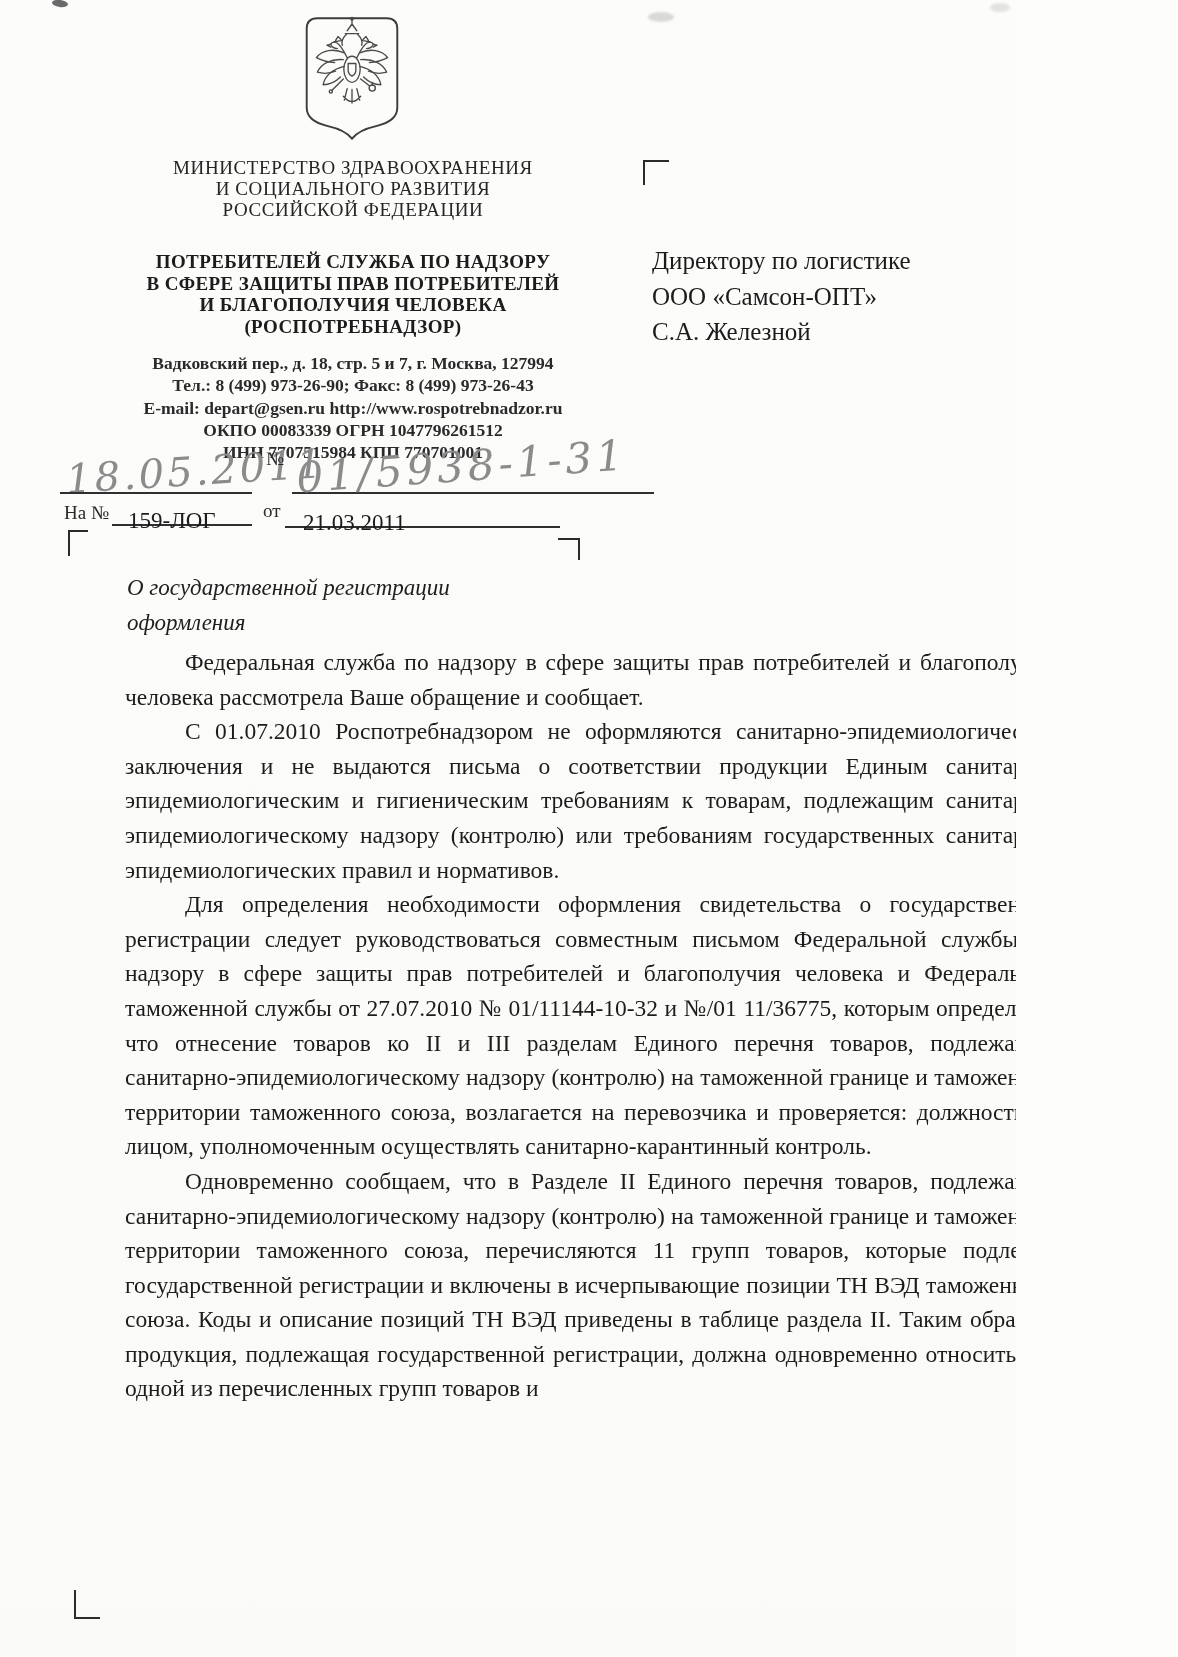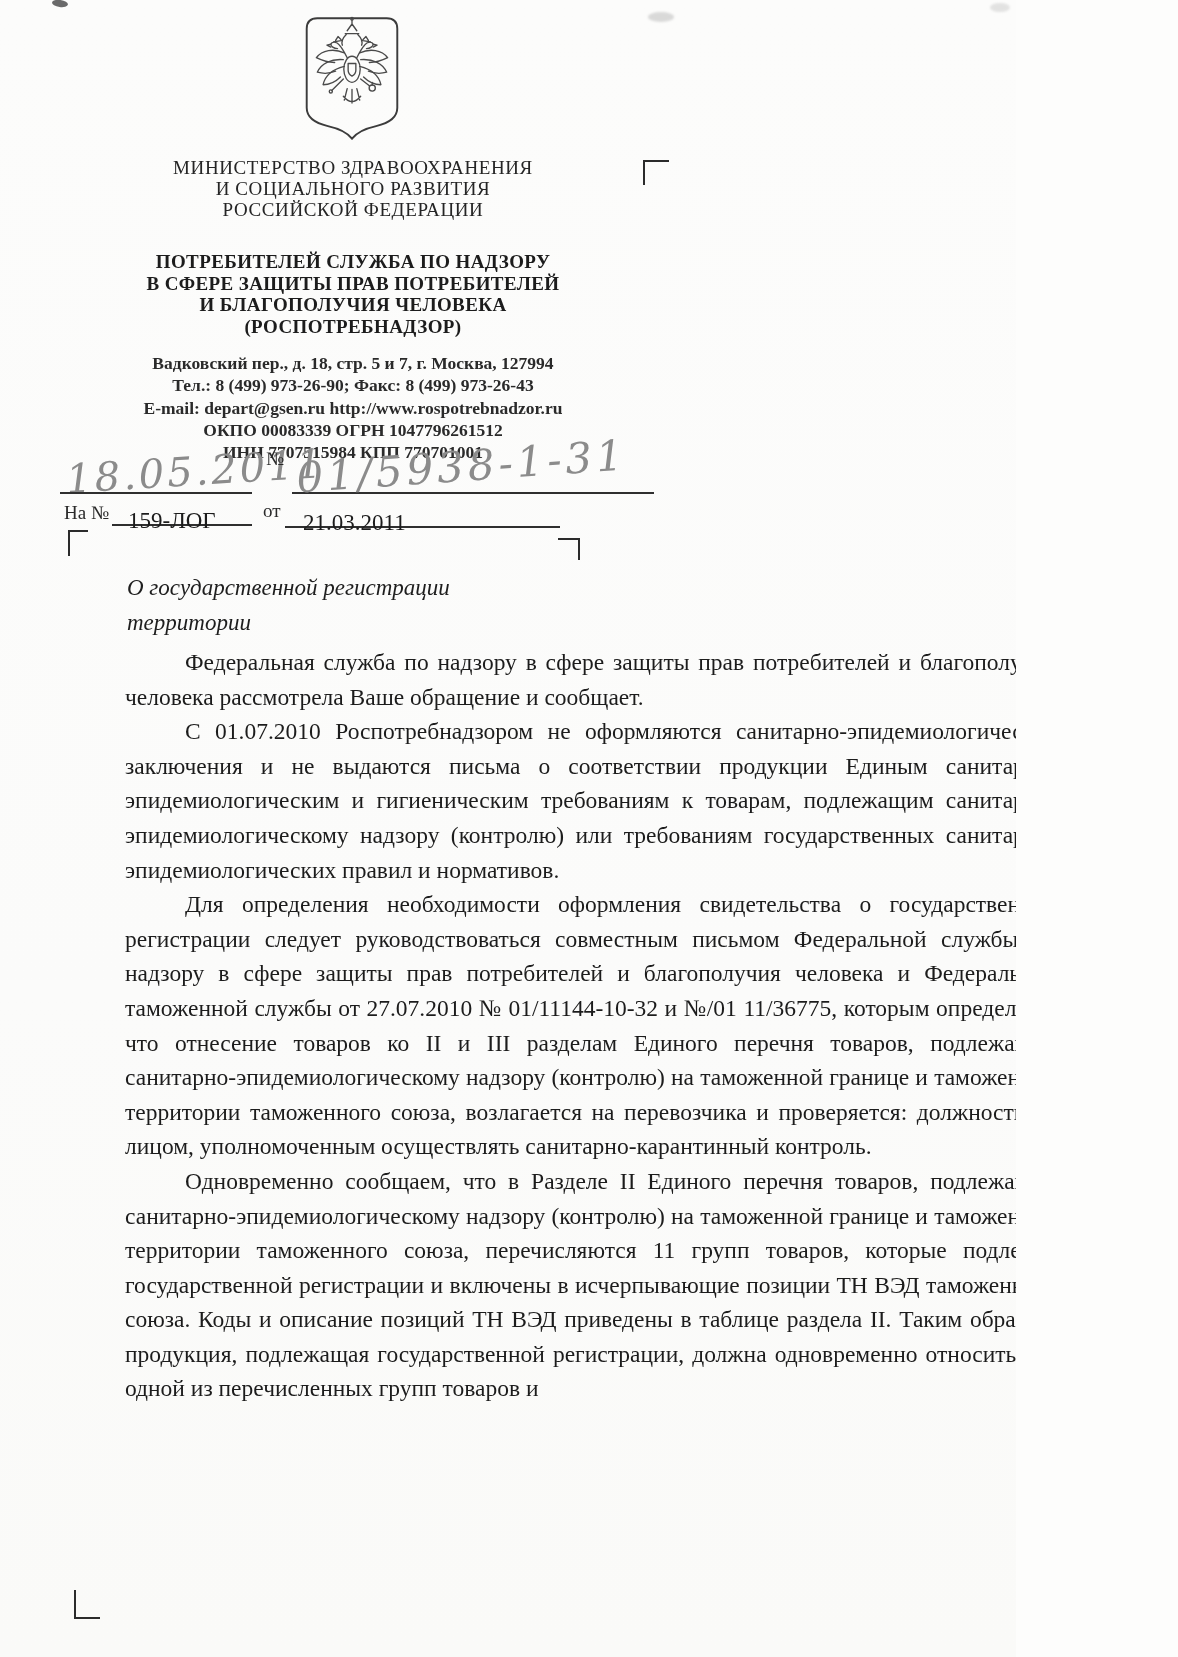--- a/index.html
+++ b/index.html
@@ -108,20 +108,25 @@
   </div>
 
   <div class="abs center contacts">
     <div>Вадковский пер., д. 18, стр. 5 и 7,  г. Москва, 127994</div>
     <div>Тел.: 8 (499) 973-26-90; Факс: 8 (499) 973-26-43</div>
     <div>E-mail: depart@gsen.ru  http://www.rospotrebnadzor.ru</div>
     <div>ОКПО 00083339  ОГРН 1047796261512</div>
     <div>ИНН 7707515984  КПП 770701001</div>
   </div>
 
+  <div class="abs recipient">
+    <div>Директору по логистике</div>
+    <div>ООО «Самсон-ОПТ»</div>
+    <div>С.А. Железной</div>
+  </div>
 
   <div class="abs handwriting hw-date">18.05.2011</div>
   <div class="abs rule" style="left:60px; top:492px; width:192px;"></div>
   <div class="abs ref-label" style="left:266px; top:448px;">№</div>
   <div class="abs rule" style="left:292px; top:492px; width:362px;"></div>
   <div class="abs handwriting hw-num">01/5938-1-31</div>
 
   <div class="abs ref-label" style="left:64px; top:502px;">На №</div>
   <div class="abs rule" style="left:112px; top:524px; width:140px;"></div>
   <div class="abs typed" style="left:128px; top:508px;text-align:right;">159-ЛОГ</div>
@@ -131,21 +136,21 @@
 
   <div class="mark mark-tl" style="left:643px; top:160px; width:24px; height:23px;"></div>
   <div class="mark mark-tr" style="left:1078px; top:158px; width:23px; height:22px;"></div>
   <div class="mark mark-tl" style="left:68px; top:530px; width:18px; height:24px;"></div>
   <div class="mark mark-tr" style="left:558px; top:538px; width:20px; height:20px;"></div>
   <div class="mark mark-bl" style="left:74px; top:1590px; width:24px; height:27px;"></div>
   <div class="mark mark-br" style="left:1088px; top:1585px; width:20px; height:25px;"></div>
 
   <div class="abs subject">
     <div>О государственной регистрации</div>
-    <div>территории</div>
+    <div>оформления</div>
   </div>
 
   <div class="abs body-text">
     <p>Федеральная служба по надзору в сфере защиты прав потребителей и благополучия человека рассмотрела Ваше обращение и сообщает.</p>
     <p>С 01.07.2010 Роспотребнадзором не оформляются санитарно-эпидемиологические заключения и не выдаются письма о соответствии продукции Единым санитарно-эпидемиологическим и гигиеническим требованиям к товарам, подлежащим санитарно-эпидемиологическому надзору (контролю) или требованиям государственных санитарно-эпидемиологических правил и нормативов.</p>
     <p>Для определения необходимости оформления свидетельства о государственной регистрации следует руководствоваться совместным письмом Федеральной службы по надзору в сфере защиты прав потребителей и благополучия человека и Федеральной таможенной службы от 27.07.2010 № 01/11144-10-32 и №/01 11/36775, которым определено, что отнесение товаров ко II и III разделам Единого перечня товаров, подлежащих санитарно-эпидемиологическому надзору (контролю) на таможенной границе и таможенной территории таможенного союза, возлагается на перевозчика и проверяется: должностным лицом, уполномоченным осуществлять санитарно-карантинный контроль.</p>
     <p>Одновременно сообщаем, что в Разделе II Единого перечня товаров, подлежащих санитарно-эпидемиологическому надзору (контролю) на таможенной границе и таможенной территории таможенного союза, перечисляются 11 групп товаров, которые подлежат государственной регистрации и включены в исчерпывающие позиции ТН ВЭД таможенного союза. Коды и описание позиций ТН ВЭД приведены в таблице раздела II. Таким образом, продукция, подлежащая государственной регистрации, должна одновременно относиться к одной из перечисленных групп товаров и</p>
   </div>
 
   <div class="artifact" style="left:52px; top:0; width:16px; height:7px; background:#3a3a3a; opacity:.75; transform:rotate(8deg);"></div>

